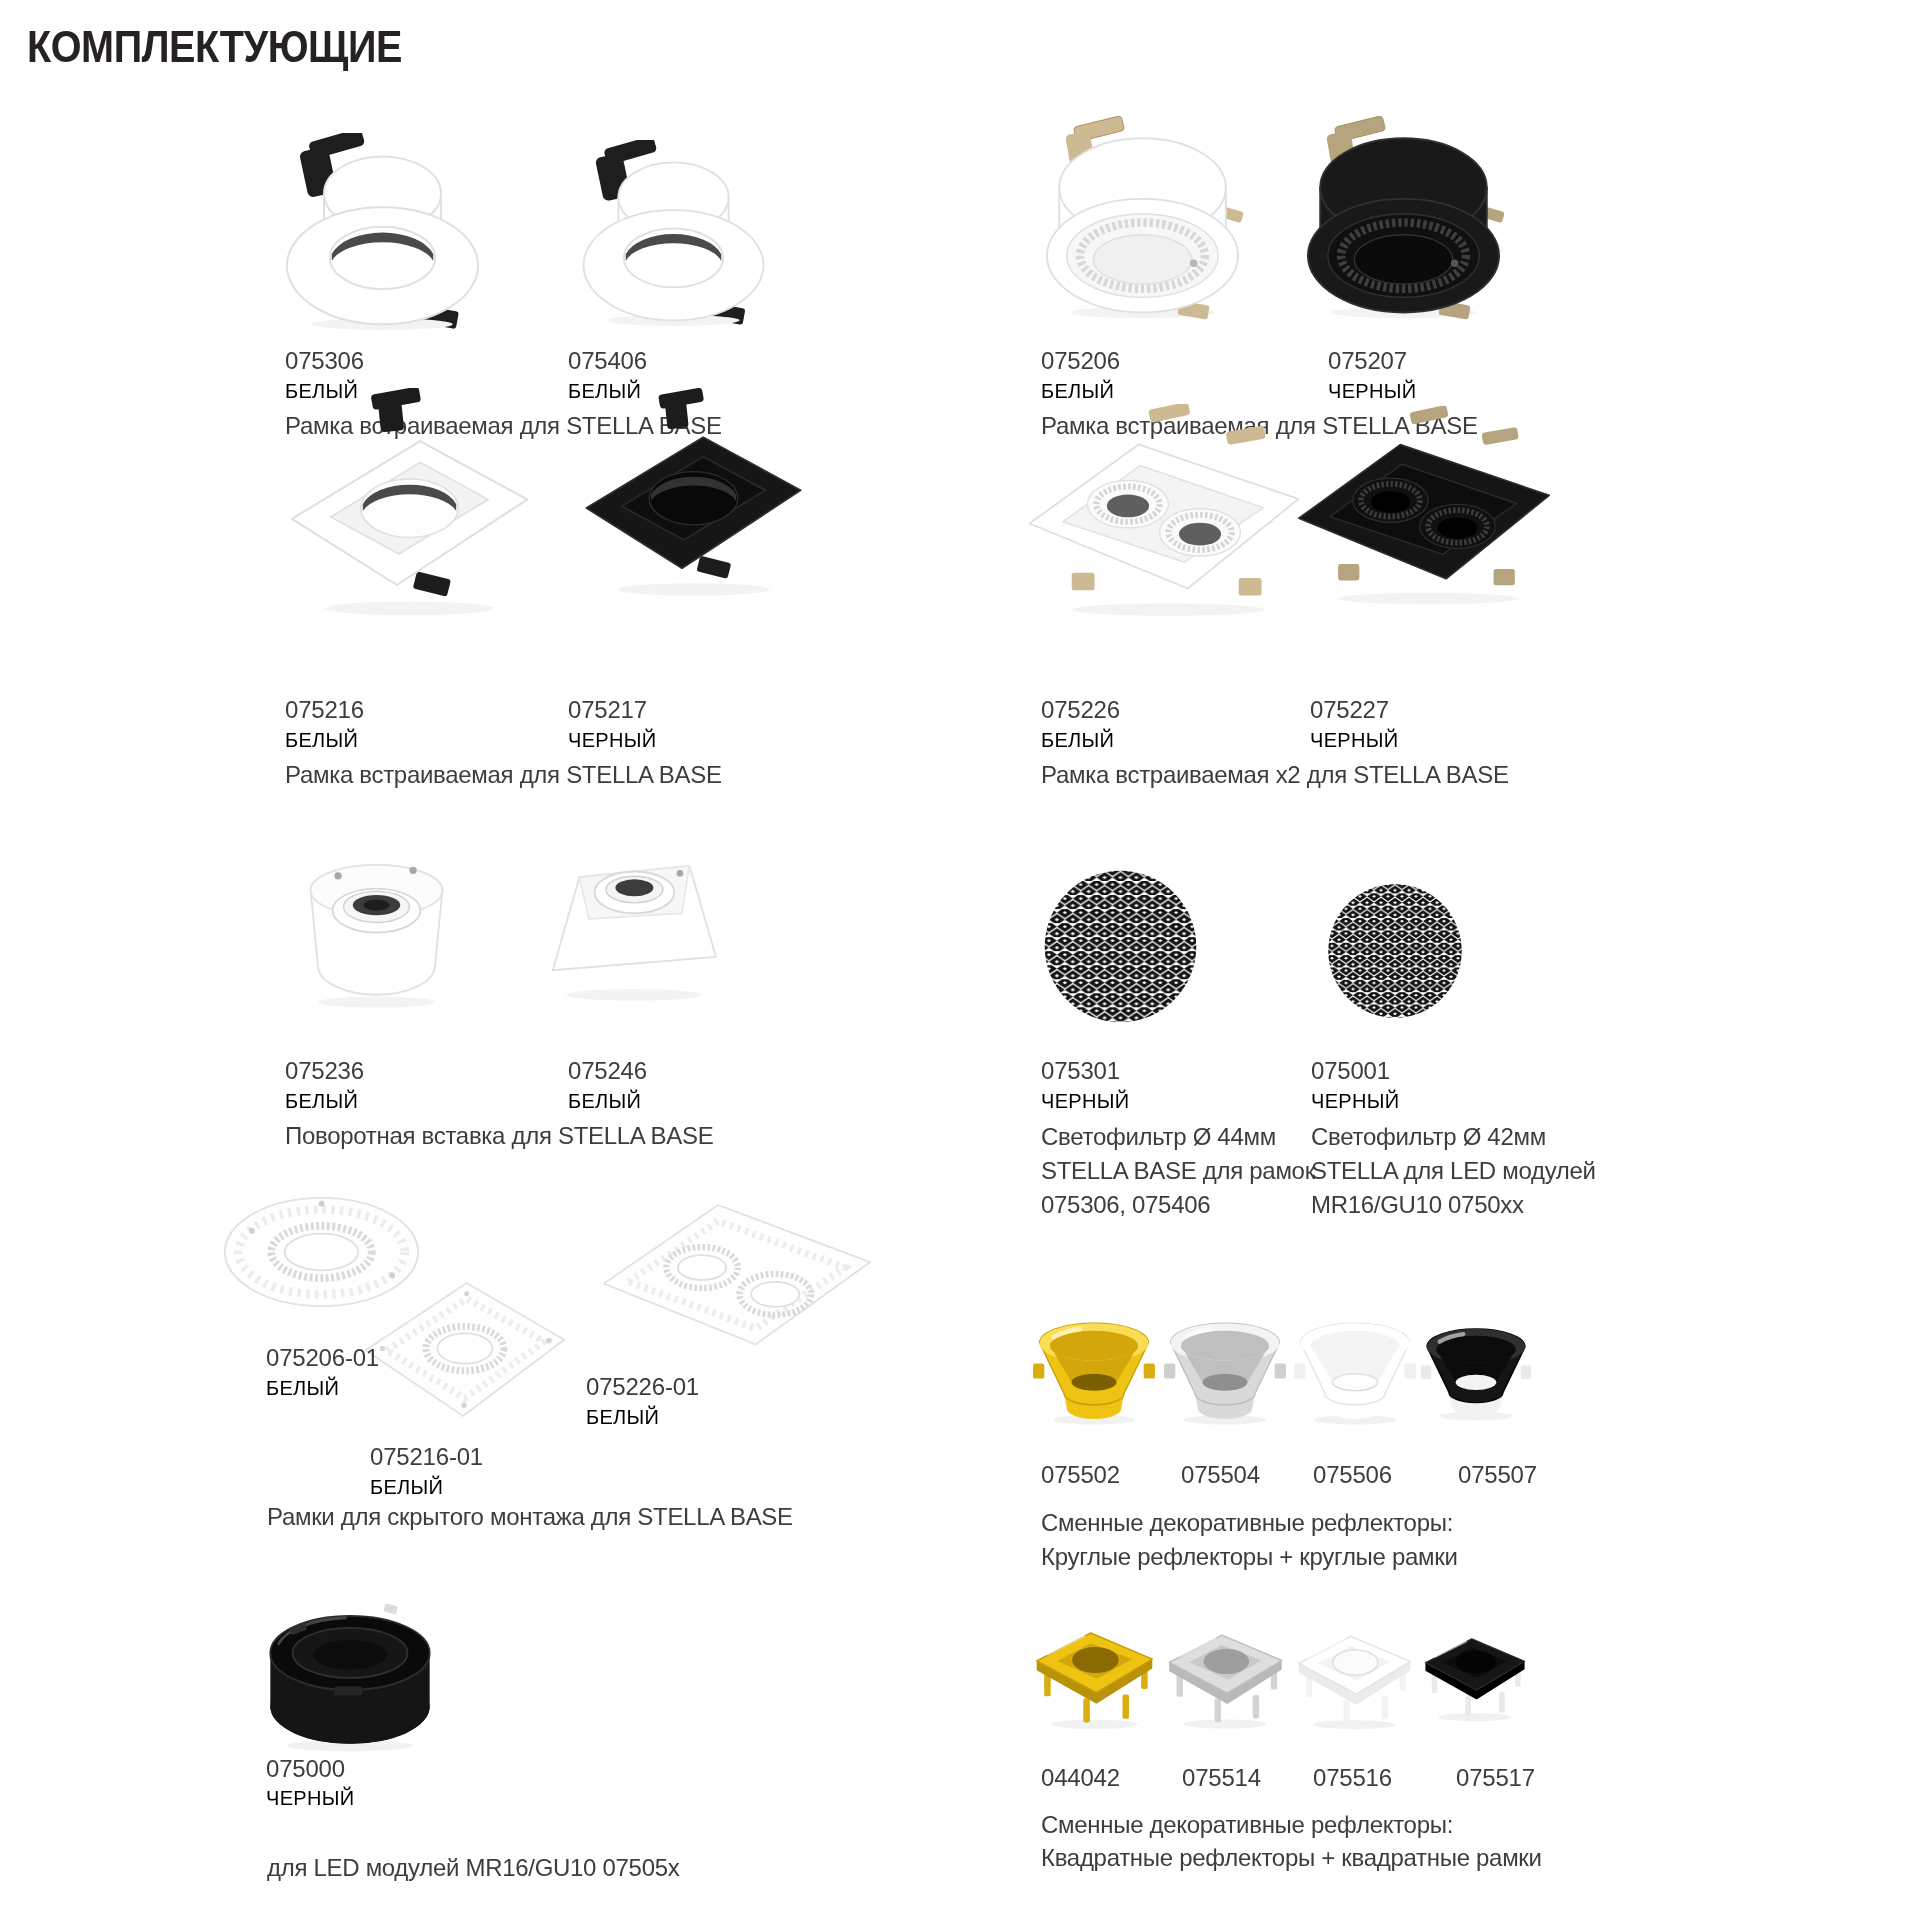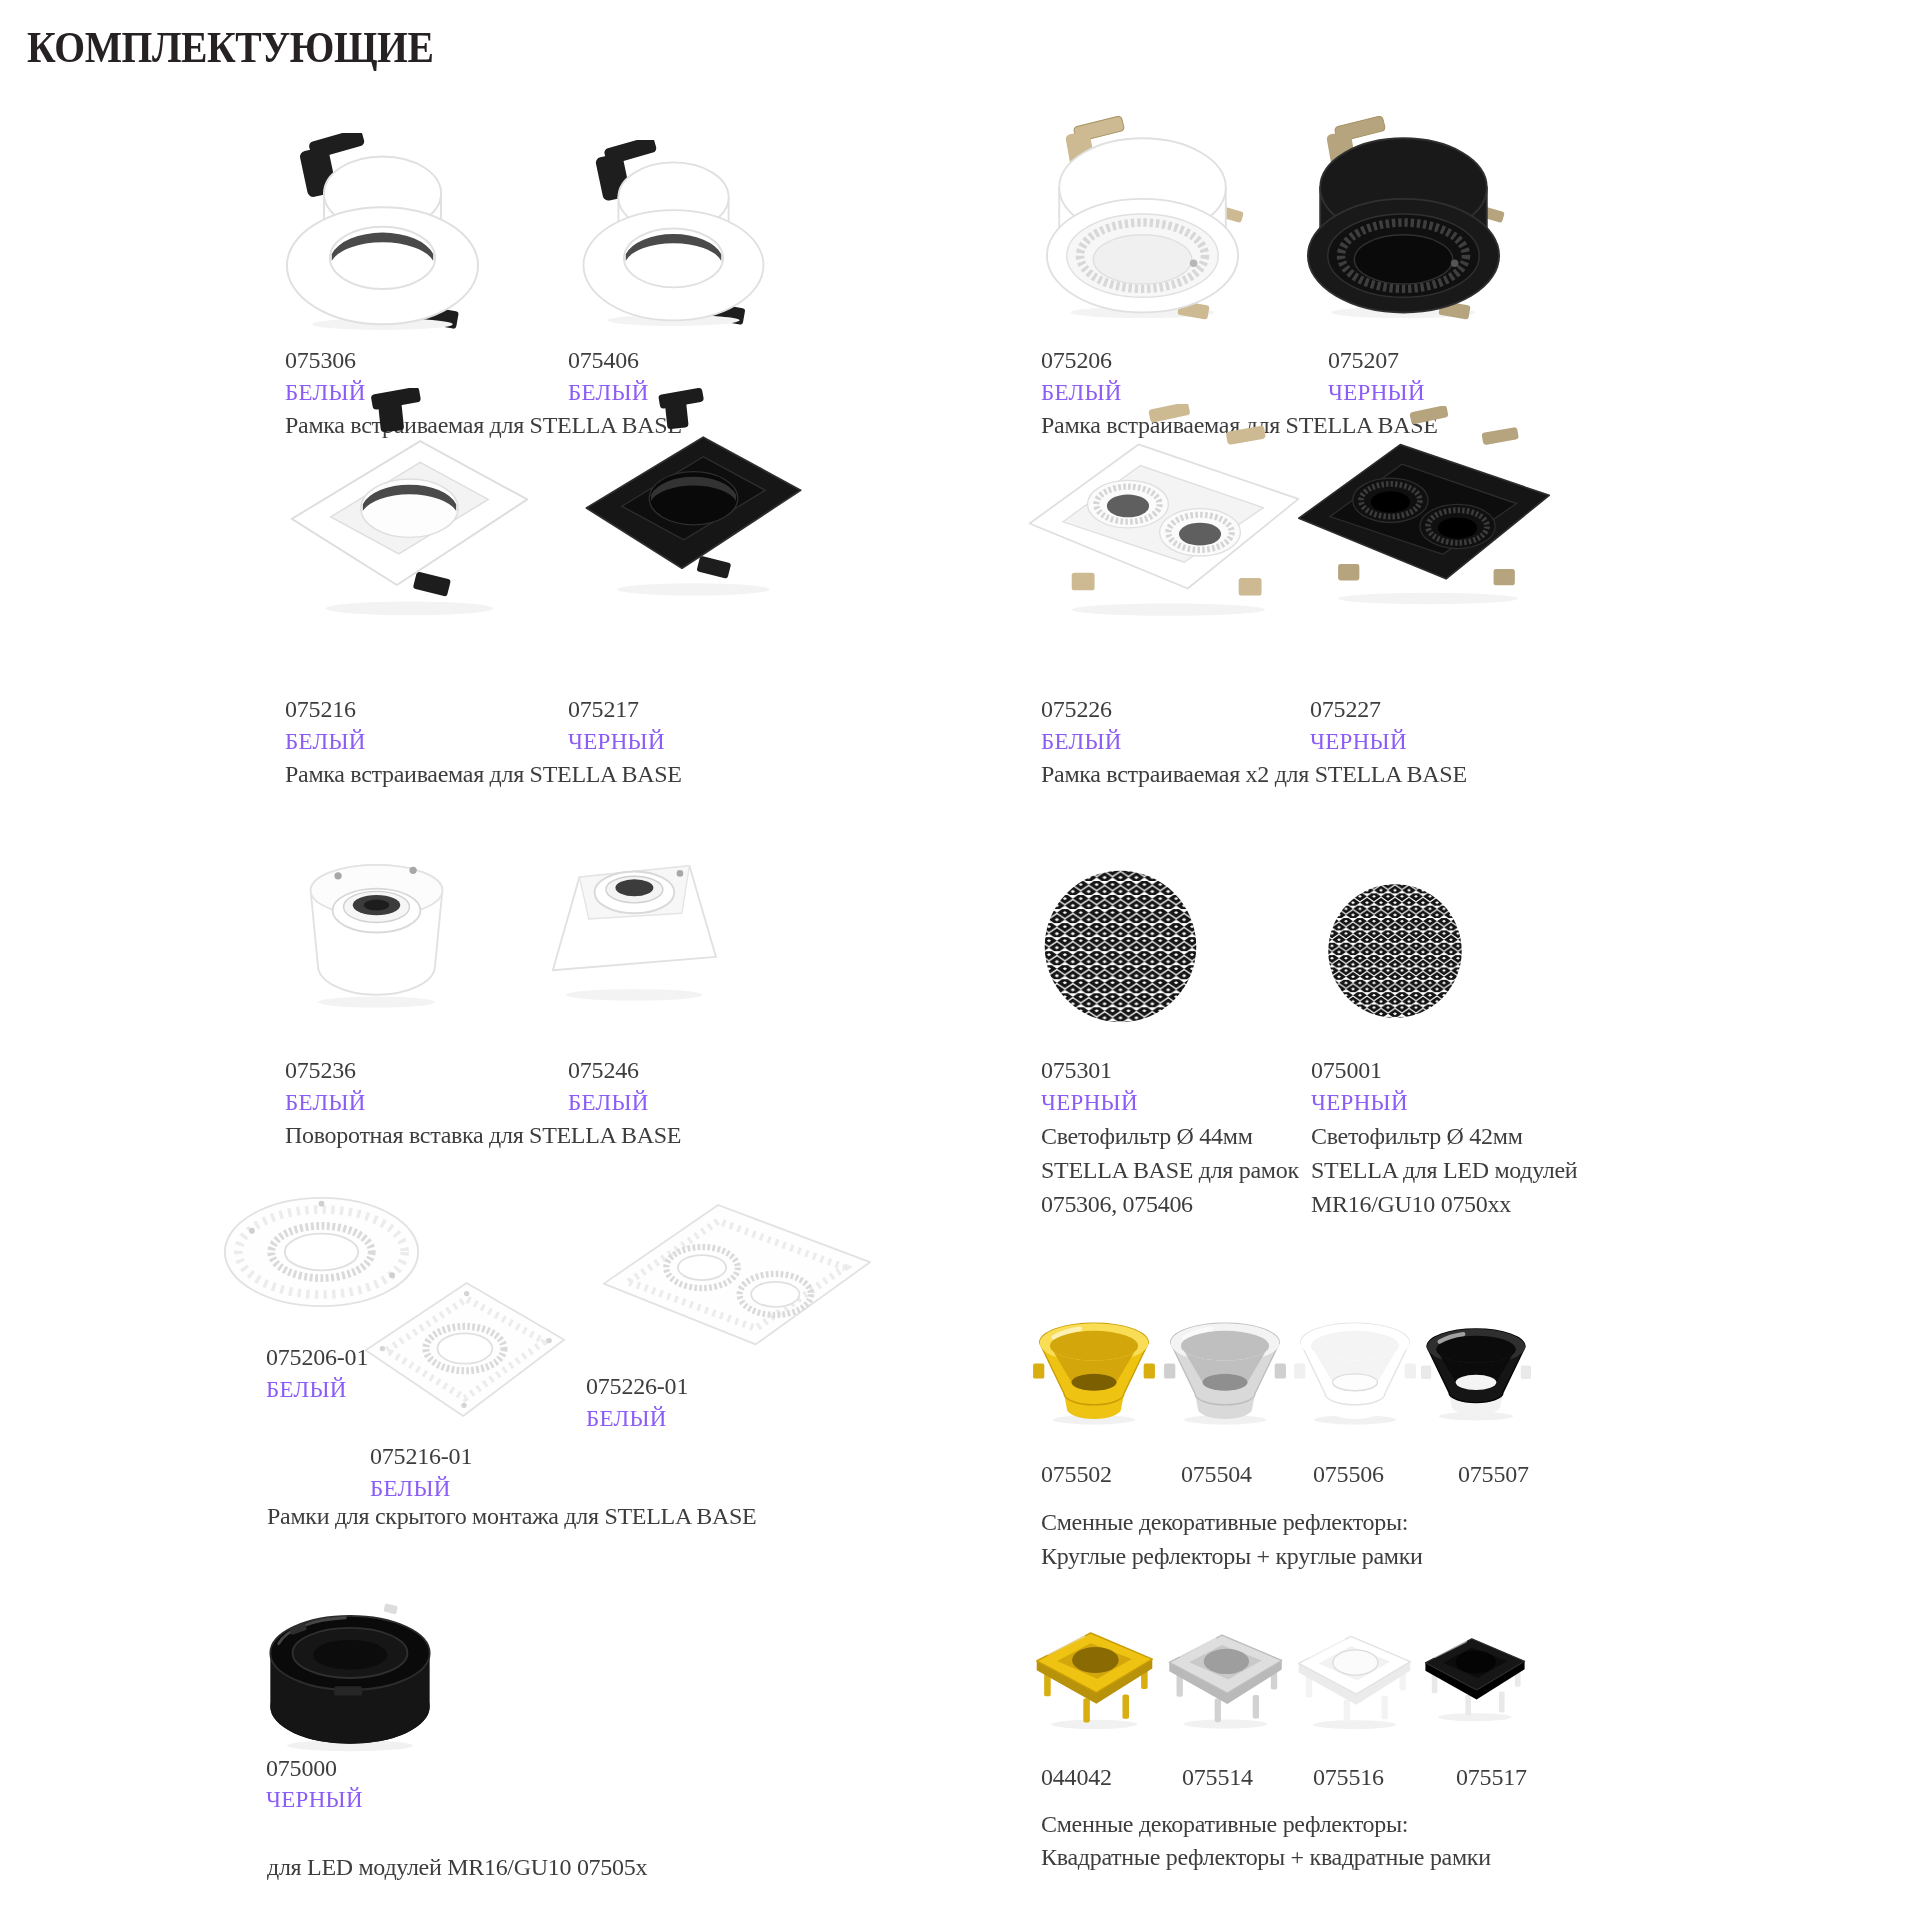--- a/index.html
+++ b/index.html
@@ -1,22 +1,22 @@
 <!DOCTYPE html>
 <html><head>
 <meta charset="utf-8">
 <style>
   html,body{margin:0;padding:0;background:#fff;}
   #canvas{position:relative;width:1605px;height:1931px;background:#ffffff;
-          font-family:Liberation Serif, serif;overflow:hidden;}
+          font-family:Liberation Sans, sans-serif;overflow:hidden;}
   #title{position:absolute;left:27px;top:21px;font-size:45px;font-weight:bold;color:#262223;
          letter-spacing:-0.5px;transform:scaleX(.88);transform-origin:left top;white-space:nowrap;}
   .t{position:absolute;white-space:nowrap;margin-top:7px;}
   .code{font-size:24px;color:#3d3d3d;letter-spacing:-0.2px;}
-  .shade{font-size:23px;color:#8b5cf6;letter-spacing:0.3px;}
+  .shade{font-size:20px;color:#000000;letter-spacing:0.3px;}
   .cap{font-size:24px;color:#3d3d3d;letter-spacing:-0.3px;}
   .prod{position:absolute;}
 </style>
 </head>
 <body>
 
 <div id="canvas">
 
   <svg width="0" height="0" style="position:absolute" aria-hidden="true">
     <defs>

